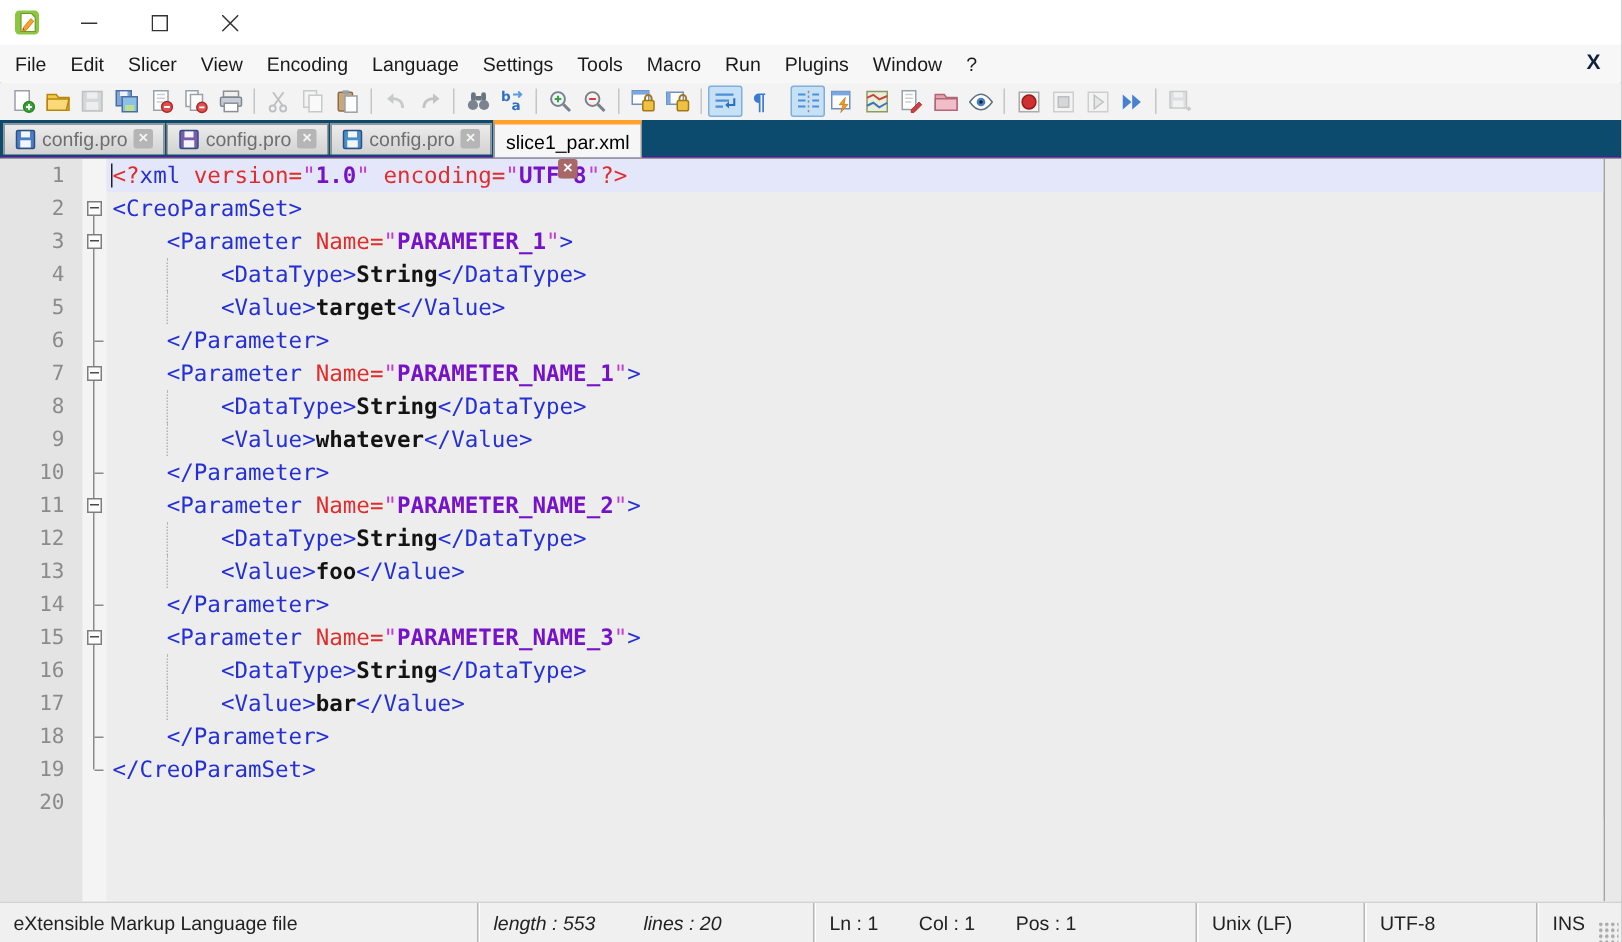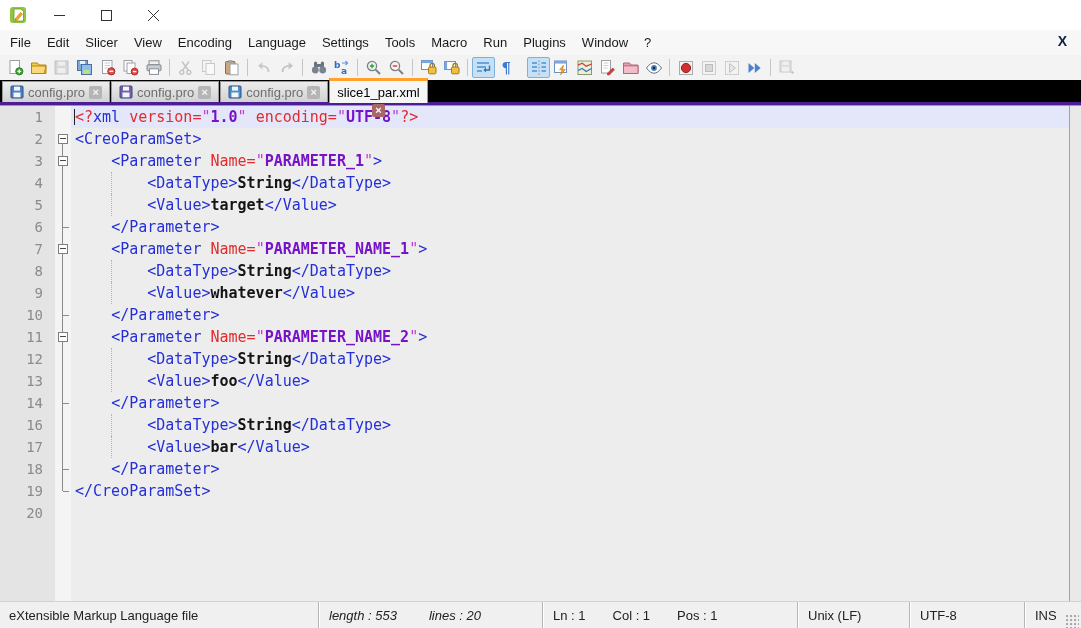--- a/index.html
+++ b/index.html
@@ -18,21 +18,21 @@
   .menu-item:first-child{margin-left:2px;}
   .menu-x{position:absolute;right:14px;top:3px;font-size:14px;font-weight:bold;color:#10203e;}
   
   .toolbar{height:25px;background:#f3f3f3;display:flex;align-items:center;padding-left:4px;}
   .tbtn{width:23px;height:21px;display:flex;align-items:center;justify-content:center;border:1px solid transparent;border-radius:2px;box-sizing:border-box;}
   .tbtn.disabled{opacity:.5;filter:grayscale(60%);}
   .tbtn.active{background:#c6e0f5;border-color:#7fb0dc;}
   .tsep{width:1px;height:17px;background:#c6c6c6;margin:0 4px;}
   .tgap{width:9px;}
   
-  .tabbar{height:25px;background:#000000;display:flex;align-items:flex-end;padding-left:2px;border-bottom:3px solid #4c1d95;box-sizing:border-box;position:relative;}
+  .tabbar{height:25px;background:#0c4a6e;display:flex;align-items:center;padding-left:2px;border-bottom:1px solid #4c1d95;box-sizing:border-box;position:relative;}
   .tab{display:flex;align-items:center;gap:4px;padding:0 7px;height:21px;background:linear-gradient(#ececec,#d2d2d2);
        border:1px solid #989898;border-bottom:none;margin-right:1px;font-size:13px;color:#6e6e6e;box-sizing:border-box;}
   .tab.active{height:25px;background:#f6f6f6;color:#000;border-top:3px solid #ffa12b;margin-bottom:-1px;z-index:2;flex-direction:column;}
   .tab-close{width:13px;height:13px;border-radius:2px;background:#b5b5b5;color:#f4f4f4;font-size:11px;line-height:13px;
              text-align:center;font-weight:bold;}
   .tab.active .tab-close{background:#a96868;color:#fff;}
   
   .editor{height:496px;background:#e9e9e9;padding-right:11px;box-sizing:border-box;border-top:1px solid #9a9a9a;}
   .lines{height:100%;background:#ededed;border-right:1px solid #a2a2a2;display:flex;flex-direction:column;overflow:hidden;}
   .code-line{display:flex;height:22px;flex:0 0 auto;}
@@ -477,20 +477,28 @@
         </div>
         <div class="code-line">
           <span class="ln-num">14</span>
           <span class="fold-cell">
             <i class="fl"></i>
             <i class="ftick"></i>
           </span>
           <span class="code-text"><span>    </span><span class="tok-t">&lt;/Parameter&gt;</span></span>
         </div>
         <div class="code-line">
+          <span class="ln-num">15</span>
+          <span class="fold-cell">
+            <i class="fl"></i>
+            <i class="fbox"></i>
+          </span>
+          <span class="code-text"><span>    </span><span class="tok-t">&lt;Parameter</span><span> </span><span class="tok-r">Name=</span><span class="tok-q">"</span><span class="tok-v">PARAMETER_NAME_3</span><span class="tok-q">"</span><span class="tok-t">&gt;</span></span>
+        </div>
+        <div class="code-line">
           <span class="ln-num">16</span>
           <span class="fold-cell">
             <i class="fl"></i>
           </span>
           <span class="code-text"><i class="iguide"></i><span>        </span><span class="tok-t">&lt;DataType&gt;</span><span class="tok-b">String</span><span class="tok-t">&lt;/DataType&gt;</span></span>
         </div>
         <div class="code-line">
           <span class="ln-num">17</span>
           <span class="fold-cell">
             <i class="fl"></i>

